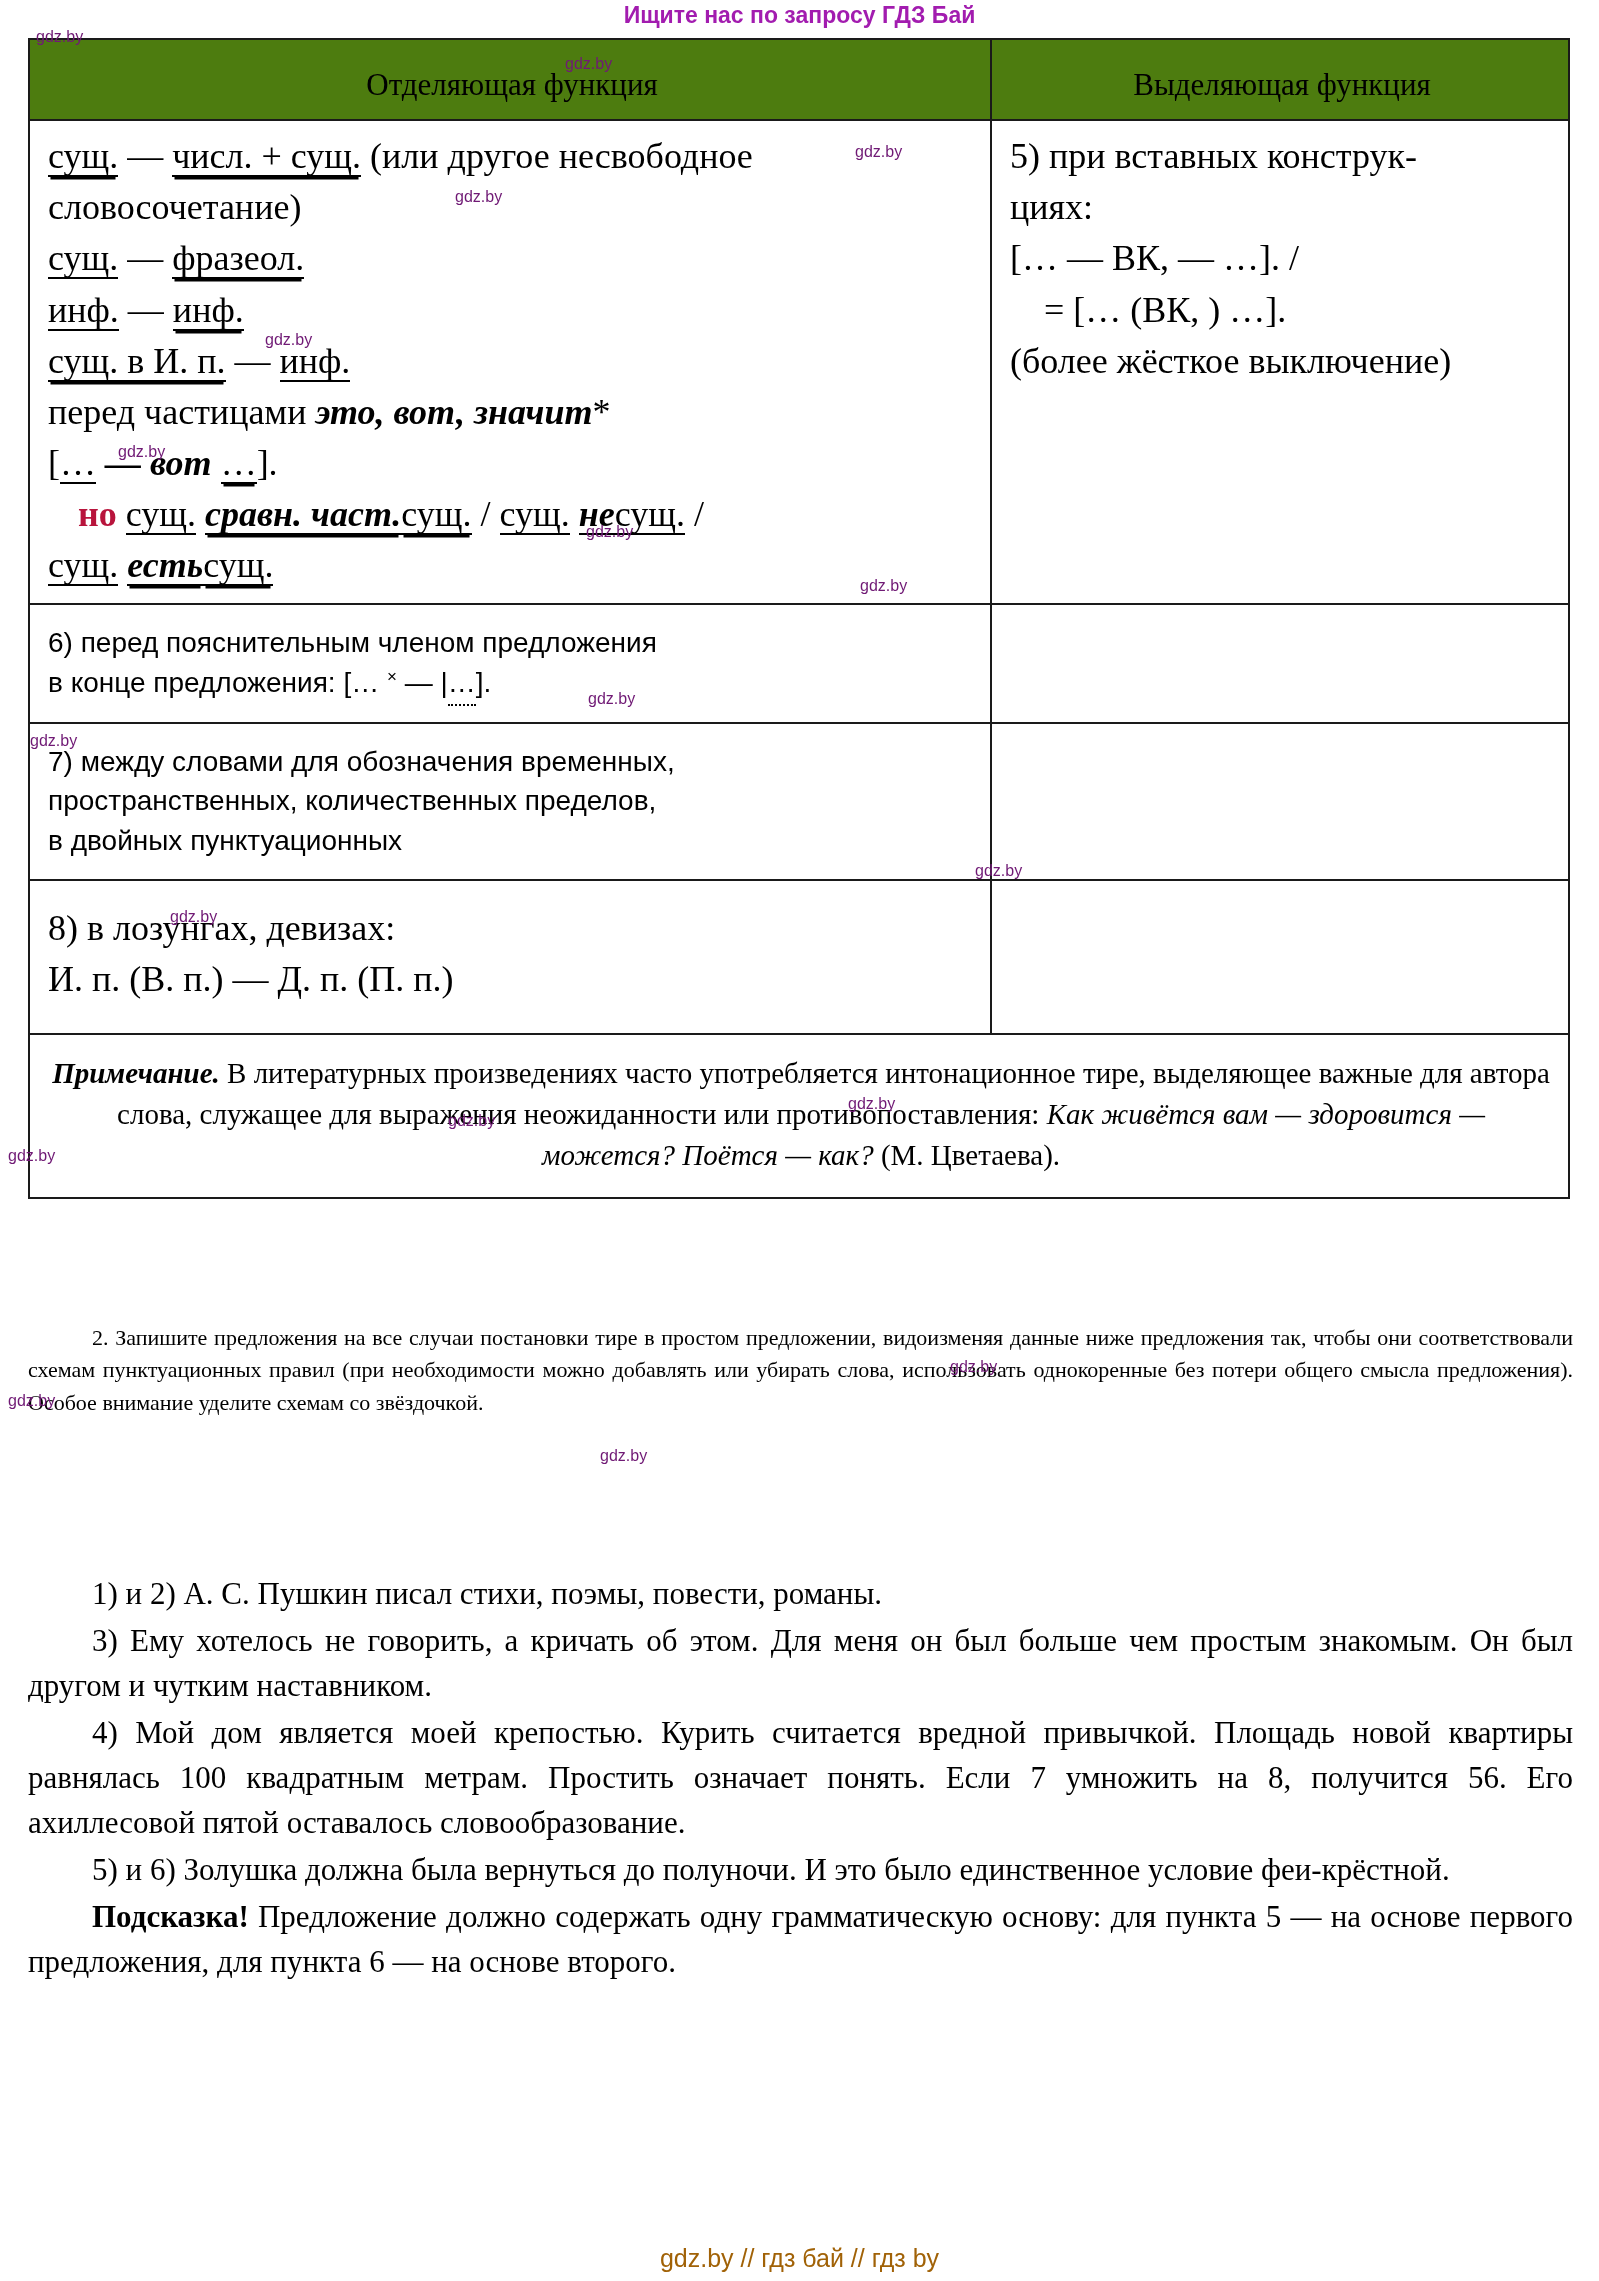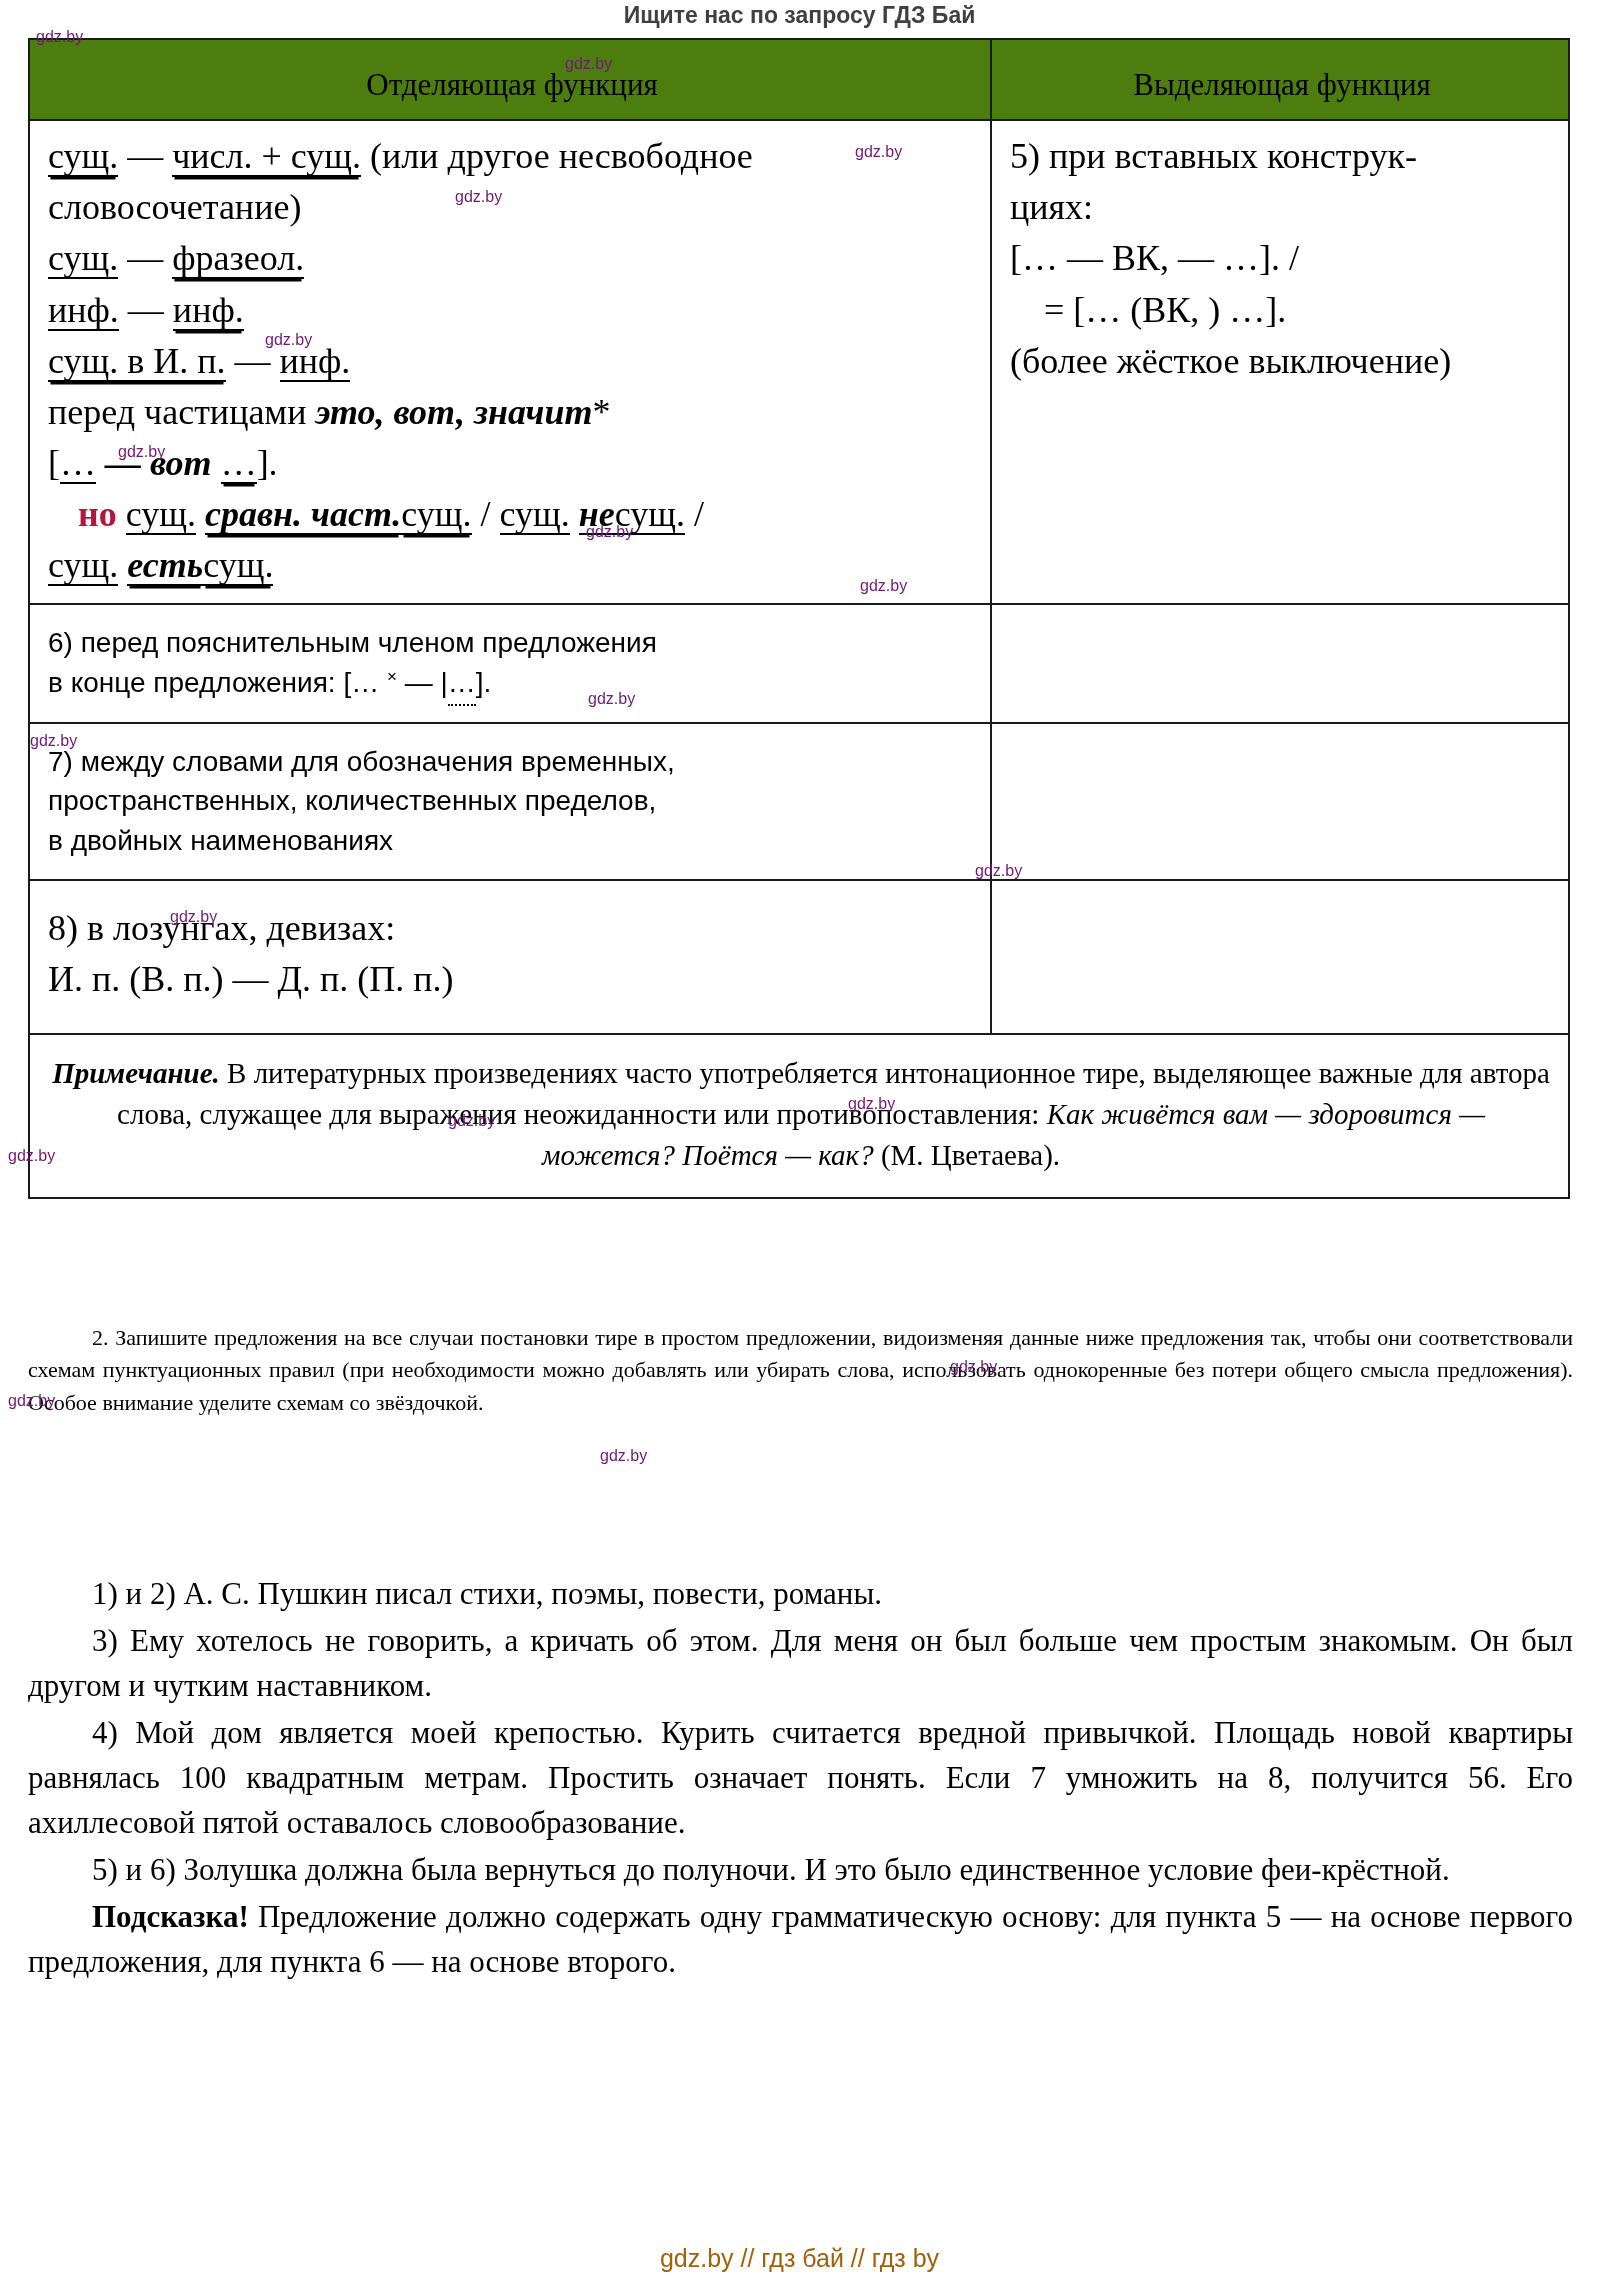--- a/index.html
+++ b/index.html
@@ -19,21 +19,21 @@
   
   .top-banner {
     position: absolute;
     top: 0px;
     left: 0;
     width: 100%;
     text-align: center;
     font-family: "Liberation Sans", sans-serif;
     font-weight: bold;
     font-size: 23px;
-    color: #404040;
+    color: #a21caf;
     letter-spacing: 0px;
     padding-top: 2px;
   }
 
   
   .wm {
     position: absolute;
     font-family: "Liberation Sans", sans-serif;
     font-size: 16px;
     color: #701a75;
@@ -190,21 +190,21 @@
         </div>
       </td>
       <td></td>
     </tr>
 
     <tr>
       <td style="padding-top:18px;padding-bottom:18px;">
         <div class="cell-text sans">
           <p>7) между словами для обозначения временных,</p>
           <p>пространственных, количественных пределов,</p>
-          <p>в двойных наименованиях</p>
+          <p>в двойных пунктуационных</p>
         </div>
       </td>
       <td></td>
     </tr>
 
     <tr>
       <td style="padding-top:22px;padding-bottom:28px;">
         <div class="cell-text">
           <p>8) в лозунгах, девизах:</p>
           <p>И.&nbsp;п. (В.&nbsp;п.) — Д.&nbsp;п. (П.&nbsp;п.)</p>

